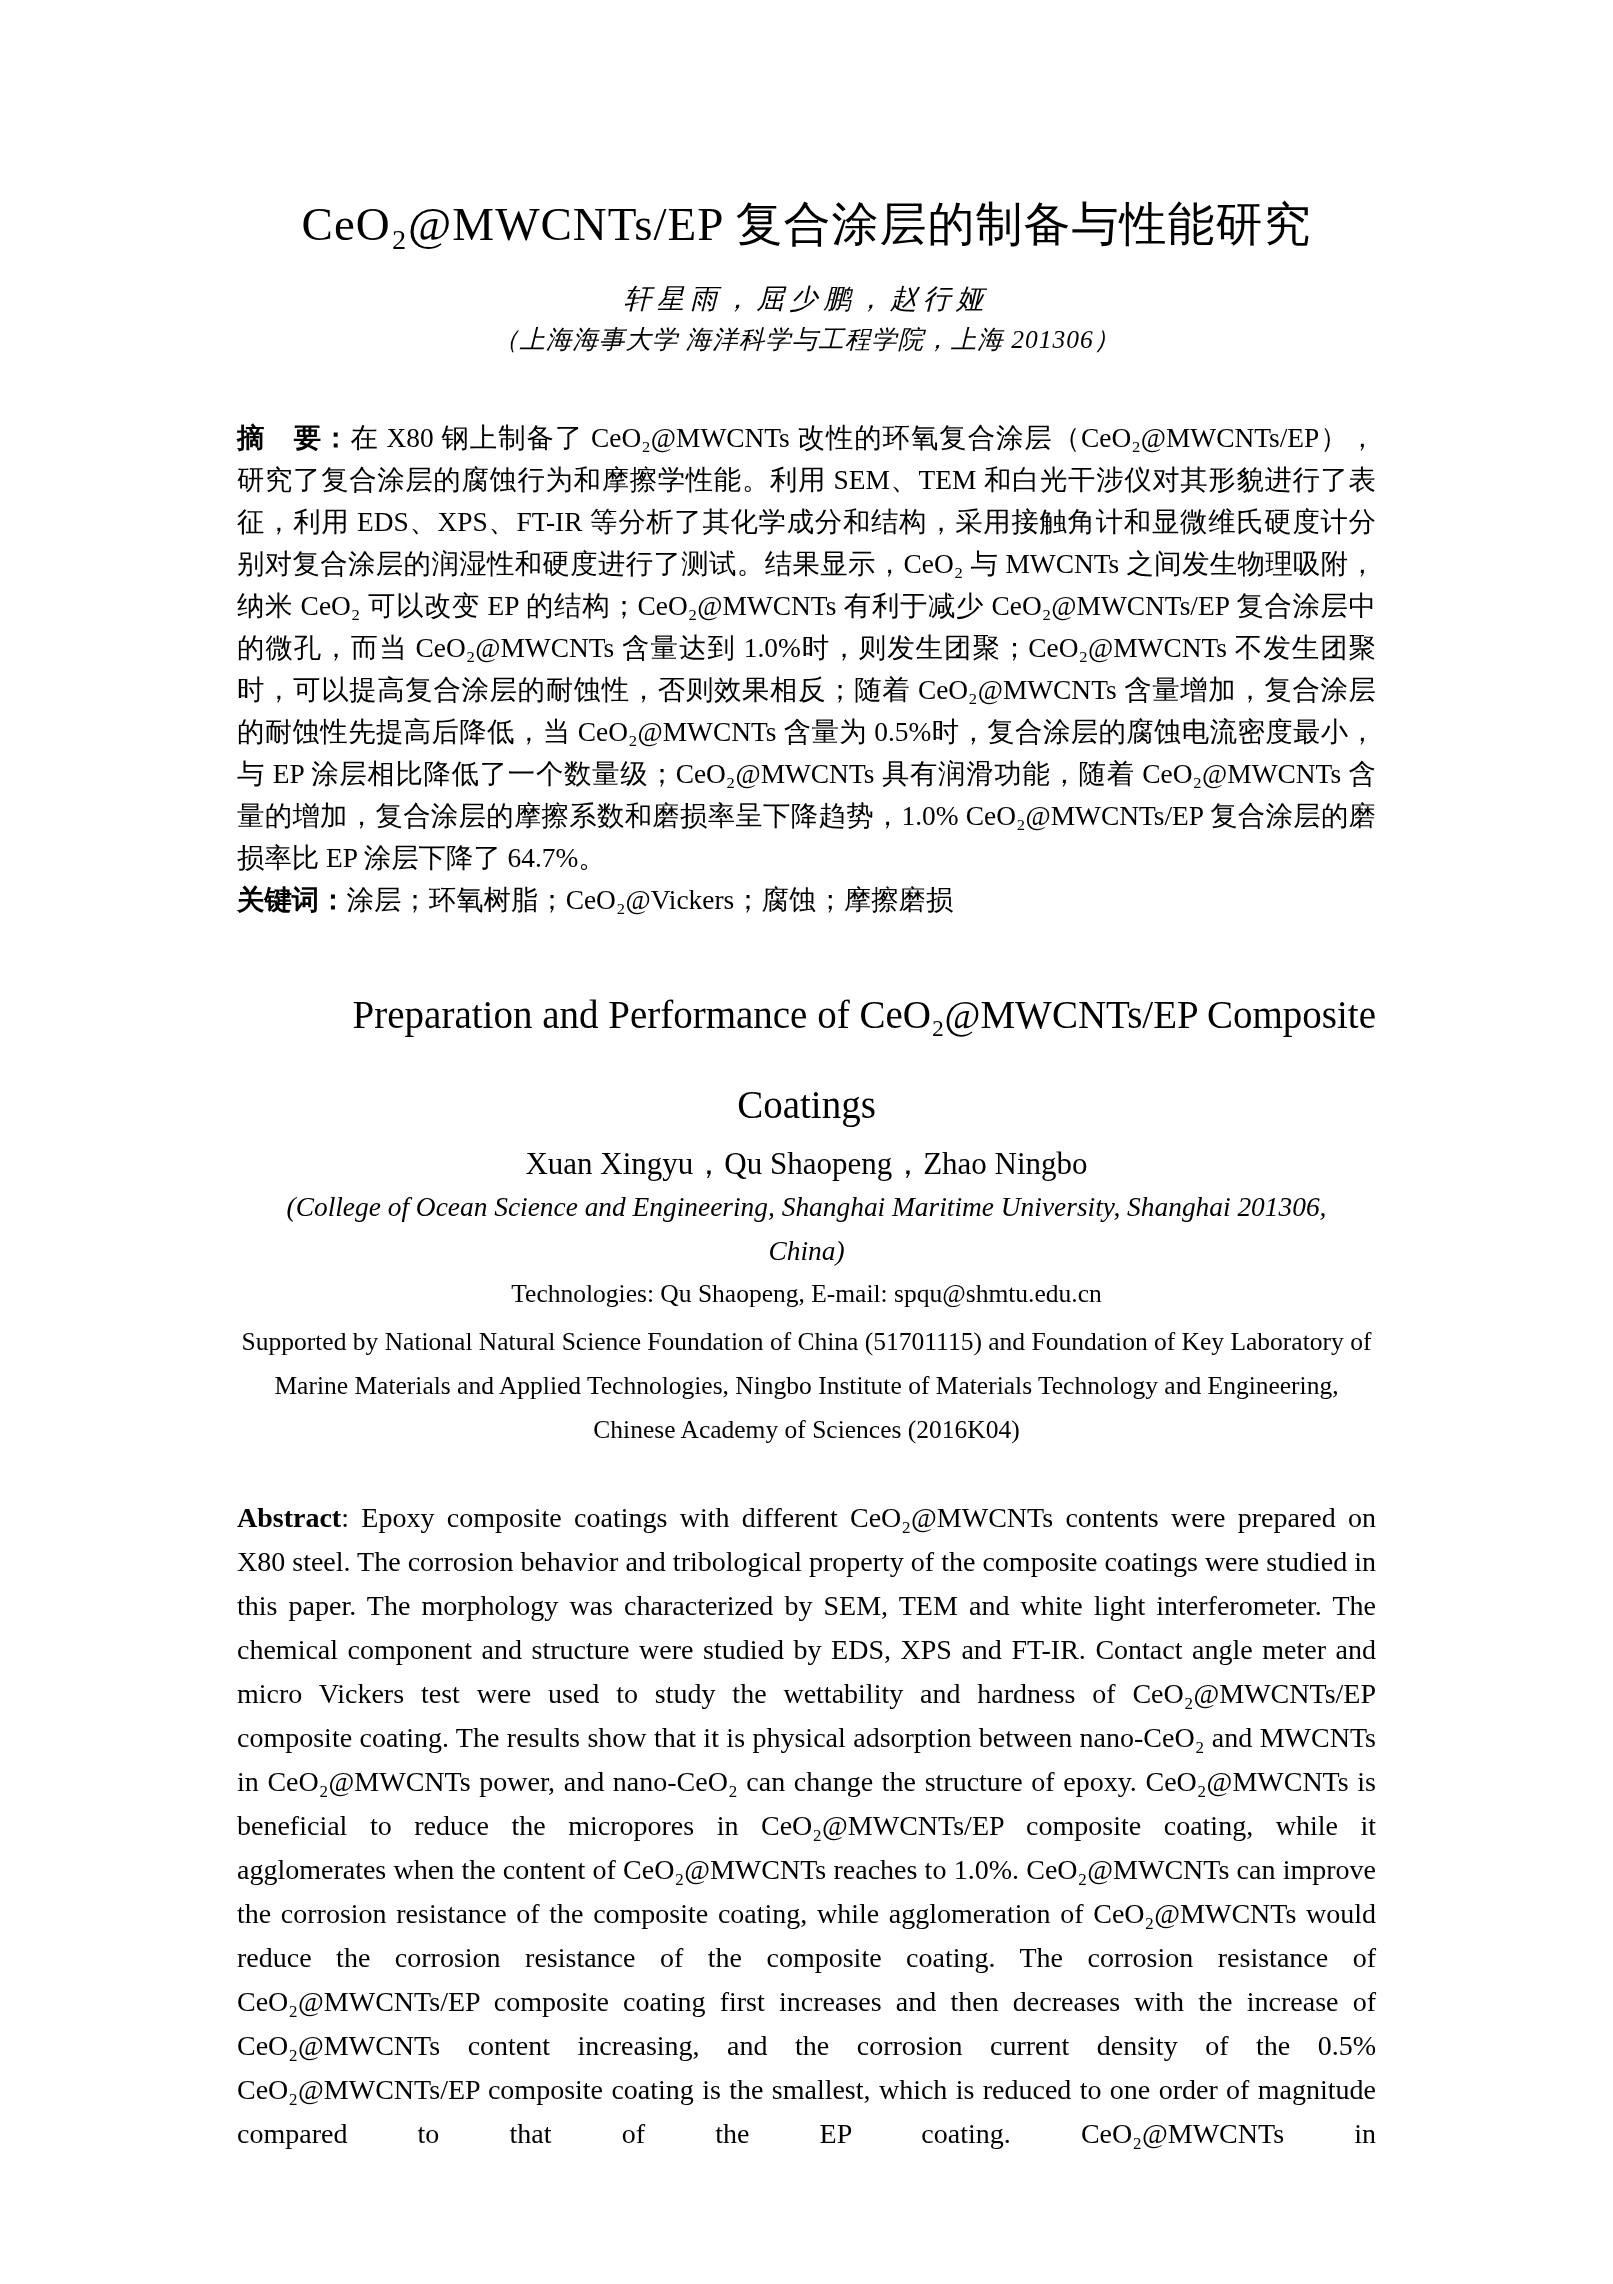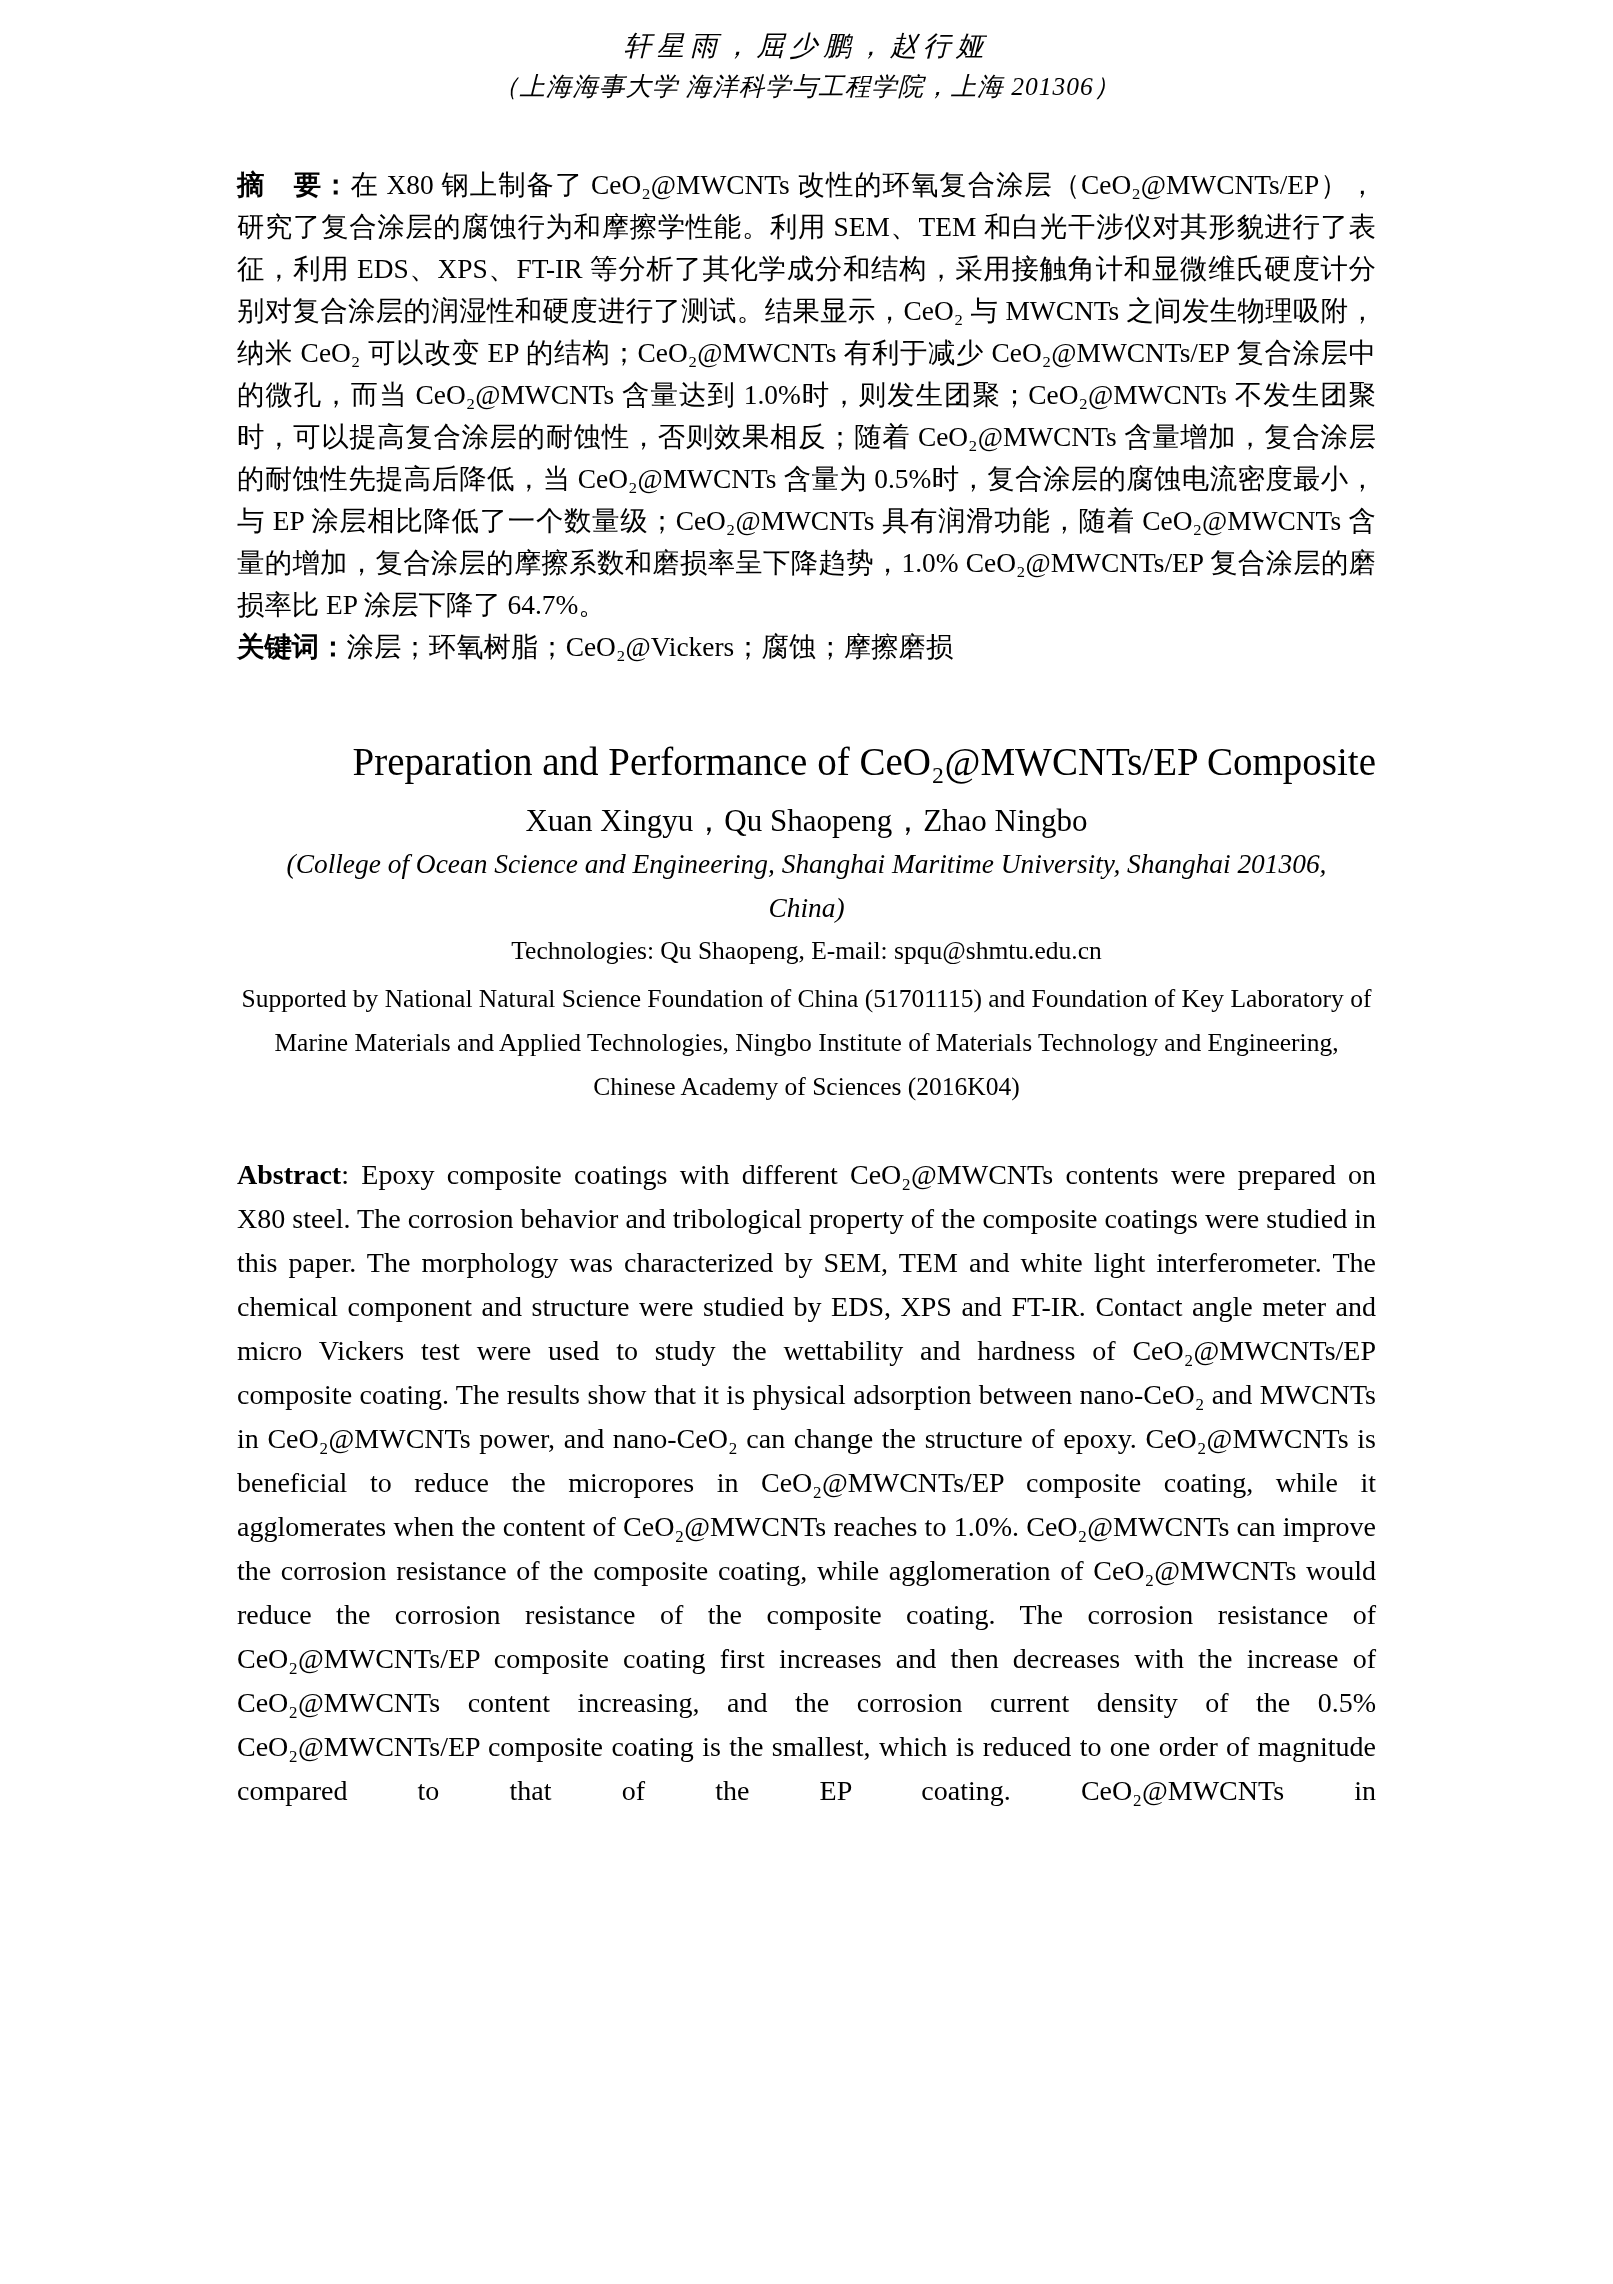--- a/index.html
+++ b/index.html
@@ -112,31 +112,33 @@
     text-align: justify;
     text-align-last: justify;
   }
   .en-abstract b { font-weight: 700; }
 </style>
 </head>
 <body>
 
 <div class="content">
 
+  <h1 class="cn-title">CeO₂@MWCNTs/EP 复合涂层的制备与性能研究</h1>
 
   <div class="cn-authors">轩星雨，屈少鹏，赵行娅</div>
 
   <div class="cn-affiliation">（上海海事大学 海洋科学与工程学院，上海 201306）</div>
 
   <p class="cn-abstract"><b>摘　要：</b><span>在 X80 钢上制备了 CeO₂@MWCNTs 改性的环氧复合涂层（CeO₂@MWCNTs/EP），研究了复合涂层的腐蚀行为和摩擦学性能。利用 SEM、TEM 和白光干涉仪对其形貌进行了表征，利用 EDS、XPS、FT-IR 等分析了其化学成分和结构，采用接触角计和显微维氏硬度计分别对复合涂层的润湿性和硬度进行了测试。结果显示，CeO₂ 与 MWCNTs 之间发生物理吸附，纳米 CeO₂ 可以改变 EP 的结构；CeO₂@MWCNTs 有利于减少 CeO₂@MWCNTs/EP 复合涂层中的微孔，而当 CeO₂@MWCNTs 含量达到 1.0%时，则发生团聚；CeO₂@MWCNTs 不发生团聚时，可以提高复合涂层的耐蚀性，否则效果相反；随着 CeO₂@MWCNTs 含量增加，复合涂层的耐蚀性先提高后降低，当 CeO₂@MWCNTs 含量为 0.5%时，复合涂层的腐蚀电流密度最小，与 EP 涂层相比降低了一个数量级；CeO₂@MWCNTs 具有润滑功能，随着 CeO₂@MWCNTs 含量的增加，复合涂层的摩擦系数和磨损率呈下降趋势，1.0% CeO₂@MWCNTs/EP 复合涂层的磨损率比 EP 涂层下降了 64.7%。</span></p>
 
   <p class="cn-keywords"><b>关键词：</b><span>涂层；环氧树脂；CeO₂@Vickers；腐蚀；摩擦磨损</span></p>
 
   <h2 class="en-title-1">Preparation and Performance of CeO₂@MWCNTs/EP Composite</h2>
 
+  <h2 class="en-title-2">Coatings</h2>
 
   <div class="en-authors">Xuan Xingyu，Qu Shaopeng，Zhao Ningbo</div>
 
   <div class="en-affiliation-1">(College of Ocean Science and Engineering, Shanghai Maritime University, Shanghai 201306,</div>
 
   <div class="en-affiliation-2">China)</div>
 
   <div class="correspondent">Technologies: Qu Shaopeng, E-mail: spqu@shmtu.edu.cn</div>
 
   <div class="funding">Supported by National Natural Science Foundation of China (51701115) and Foundation of Key Laboratory of Marine Materials and Applied Technologies, Ningbo Institute of Materials Technology and Engineering, Chinese Academy of Sciences (2016K04)</div>

